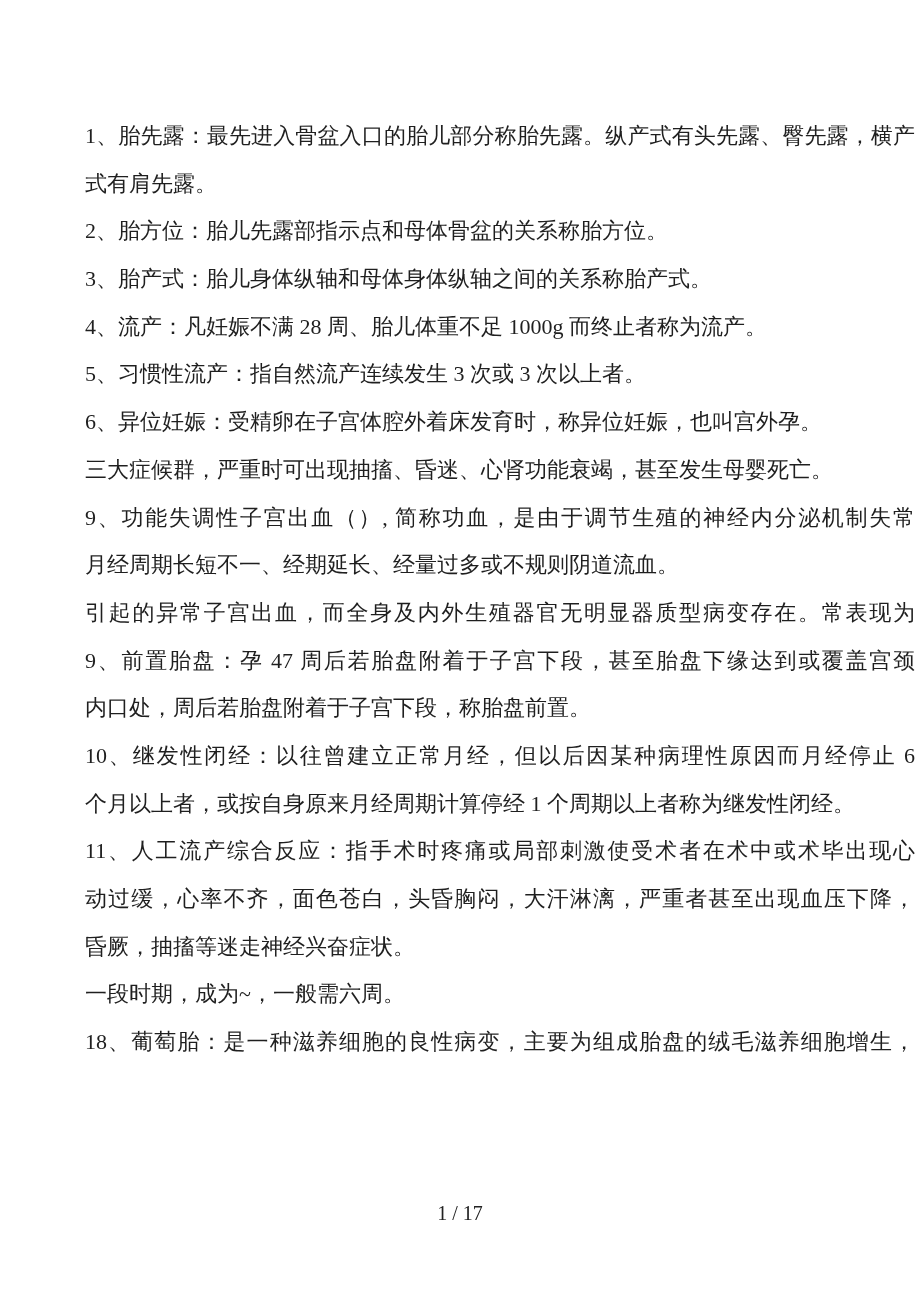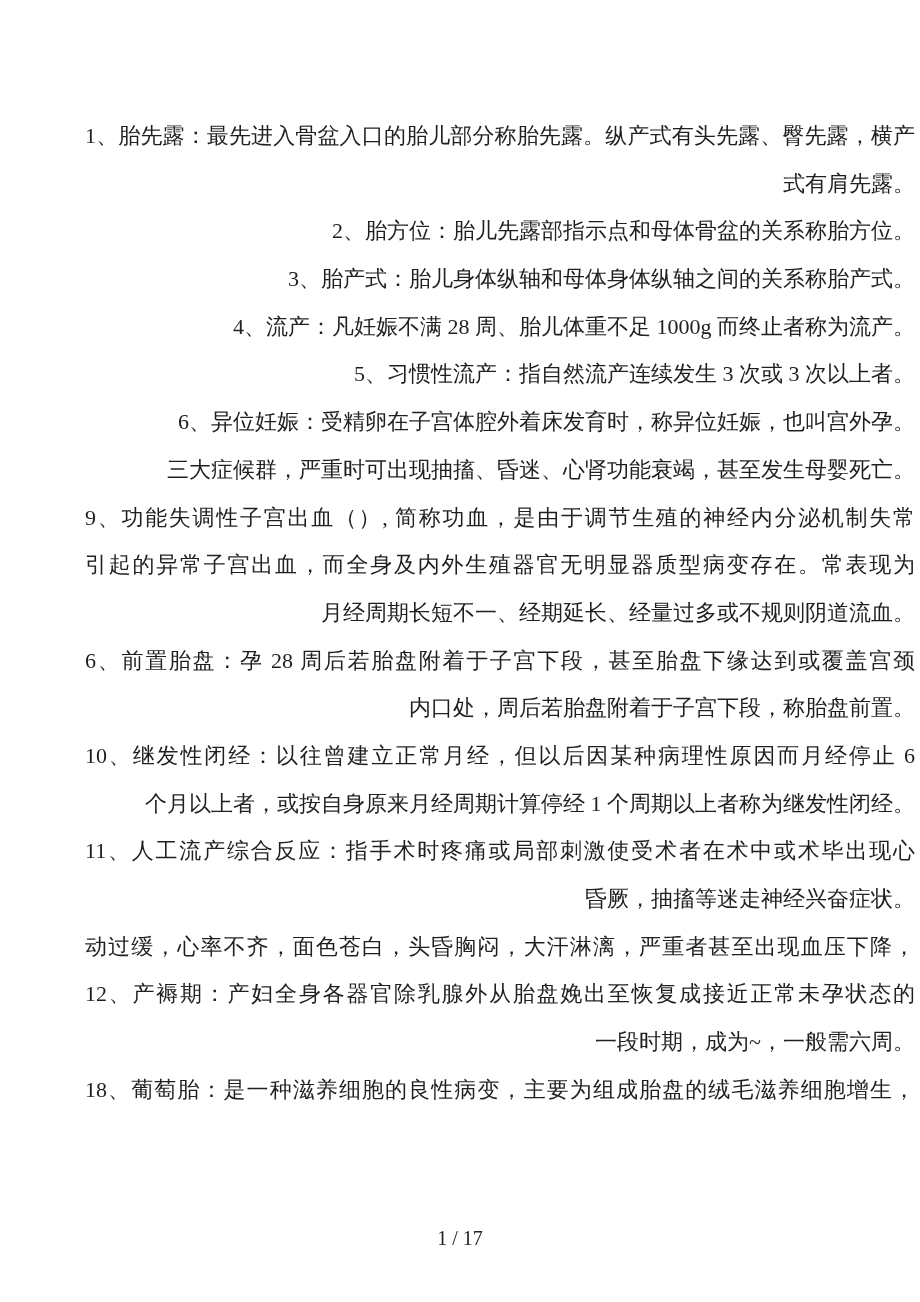--- a/index.html
+++ b/index.html
@@ -21,32 +21,32 @@
     left: 45px;
     top: 112px;
     width: 830px;
     font-size: 22px;
     margin-left: 40px;
   }
   .line {
     height: 47.7px;
     line-height: 47.7px;
     white-space: nowrap;
-    text-align: right;
+    text-align: left;
   }
   .line.fill {
     white-space: normal;
     overflow: hidden;
     text-align: justify;
     text-align-last: justify;
   }
   .footer {
     position: absolute;
     left: 45px;
-    top: 1223px;
+    top: 1198px;
     width: 830px;
     text-align: center;
     font-size: 20px;
     line-height: 30px;
     color: #222222;
   }
 </style>
 </head>
 <body>
 
@@ -54,29 +54,28 @@
   <div class="content" id="doc-lines">
       <div class="line fill">1、胎先露：最先进入骨盆入口的胎儿部分称胎先露。纵产式有头先露、臀先露，横产</div>
       <div class="line">式有肩先露。</div>
       <div class="line">2、胎方位：胎儿先露部指示点和母体骨盆的关系称胎方位。</div>
       <div class="line">3、胎产式：胎儿身体纵轴和母体身体纵轴之间的关系称胎产式。</div>
       <div class="line">4、流产：凡妊娠不满 28 周、胎儿体重不足 1000g 而终止者称为流产。</div>
       <div class="line">5、习惯性流产：指自然流产连续发生 3 次或 3 次以上者。</div>
       <div class="line">6、异位妊娠：受精卵在子宫体腔外着床发育时，称异位妊娠，也叫宫外孕。</div>
       <div class="line">三大症候群，严重时可出现抽搐、昏迷、心肾功能衰竭，甚至发生母婴死亡。</div>
       <div class="line fill">9、功能失调性子宫出血（）, 简称功血，是由于调节生殖的神经内分泌机制失常</div>
+      <div class="line">月经周期长短不一、经期延长、经量过多或不规则阴道流血。</div>
       <div class="line fill">引起的异常子宫出血，而全身及内外生殖器官无明显器质型病变存在。常表现为</div>
-      <div class="line">月经周期长短不一、经期延长、经量过多或不规则阴道流血。</div>
-      <div class="line fill">6、前置胎盘：孕 28 周后若胎盘附着于子宫下段，甚至胎盘下缘达到或覆盖宫颈</div>
+      <div class="line fill">9、前置胎盘：孕 47 周后若胎盘附着于子宫下段，甚至胎盘下缘达到或覆盖宫颈</div>
       <div class="line">内口处，周后若胎盘附着于子宫下段，称胎盘前置。</div>
       <div class="line fill">10、继发性闭经：以往曾建立正常月经，但以后因某种病理性原因而月经停止 6</div>
       <div class="line">个月以上者，或按自身原来月经周期计算停经 1 个周期以上者称为继发性闭经。</div>
       <div class="line fill">11、人工流产综合反应：指手术时疼痛或局部刺激使受术者在术中或术毕出现心</div>
+      <div class="line fill">动过缓，心率不齐，面色苍白，头昏胸闷，大汗淋漓，严重者甚至出现血压下降，</div>
       <div class="line">昏厥，抽搐等迷走神经兴奋症状。</div>
-      <div class="line fill">动过缓，心率不齐，面色苍白，头昏胸闷，大汗淋漓，严重者甚至出现血压下降，</div>
-      <div class="line fill">12、产褥期：产妇全身各器官除乳腺外从胎盘娩出至恢复成接近正常未孕状态的</div>
       <div class="line">一段时期，成为~，一般需六周。</div>
       <div class="line fill">18、葡萄胎：是一种滋养细胞的良性病变，主要为组成胎盘的绒毛滋养细胞增生，</div>
     </div>
   <div class="footer">
     <span>1  /  17</span>
   </div>
 </div>
 
 </body></html>

